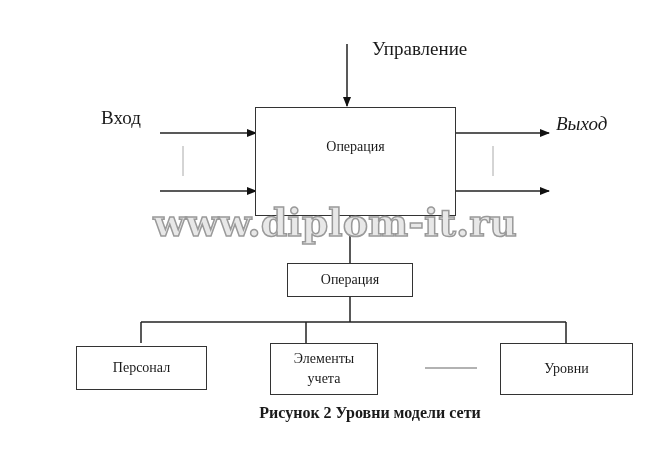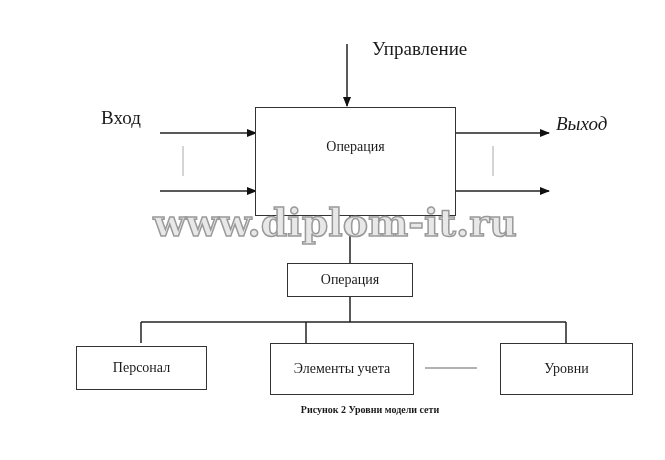--- a/index.html
+++ b/index.html
@@ -8,21 +8,21 @@
     .box { position: absolute; border: 1.5px solid #333; background: #fff; box-sizing: border-box;
            display: flex; align-items: center; justify-content: center; text-align: center;
            font-size: 14px; line-height: 20px; }
     .lbl { position: absolute; font-size: 19px; white-space: nowrap; }
     svg.lines { position: absolute; left: 0; top: 0; }
     .watermark { position: absolute; left: 150px; top: 200px; width: 370px; text-align: center;
                  font-size: 38px; font-weight: bold; font-family: "DejaVu Serif", serif;
                  color: #e8e8e8; -webkit-text-stroke: 1.5px #9a9a9a; letter-spacing: 0px;
                  white-space: nowrap; }
     .caption { position: absolute; left: 240px; top: 404px; width: 260px; text-align: center;
-               font-size: 10px; font-weight: bold; }
+               font-size: 16px; font-weight: bold; }
   </style>
 </head>
 <body>
 
 <svg class="lines" width="665" height="460">
   <defs>
     <marker id="arr" markerWidth="10" markerHeight="8" refX="9" refY="4" orient="auto" markerUnits="userSpaceOnUse">
       <path d="M0,0 L10,4 L0,8 Z" fill="#111"></path>
     </marker>
   </defs>
@@ -56,21 +56,21 @@
   <span>Операция</span>
 </div>
 
 <div class="box" style="left:287px; top:263px; width:126px; height:34px;">
   <span>Операция</span>
 </div>
 
 <div class="box" style="left:76px; top:346px; width:131px; height:44px;">
   <span>Персонал</span>
 </div>
-<div class="box" style="left:270px; top:343px; width:144px; height:52px; padding:0 20px;">
+<div class="box" style="left:270px; top:343px; width:108px; height:52px; padding:0 20px;">
   <span>Элементы учета</span>
 </div>
 <div class="box" style="left:500px; top:343px; width:133px; height:52px;">
   <span>Уровни</span>
 </div>
 
 <div class="watermark">www.diplom-it.ru</div>
 
 <div class="caption">Рисунок 2 Уровни модели сети</div>
 

